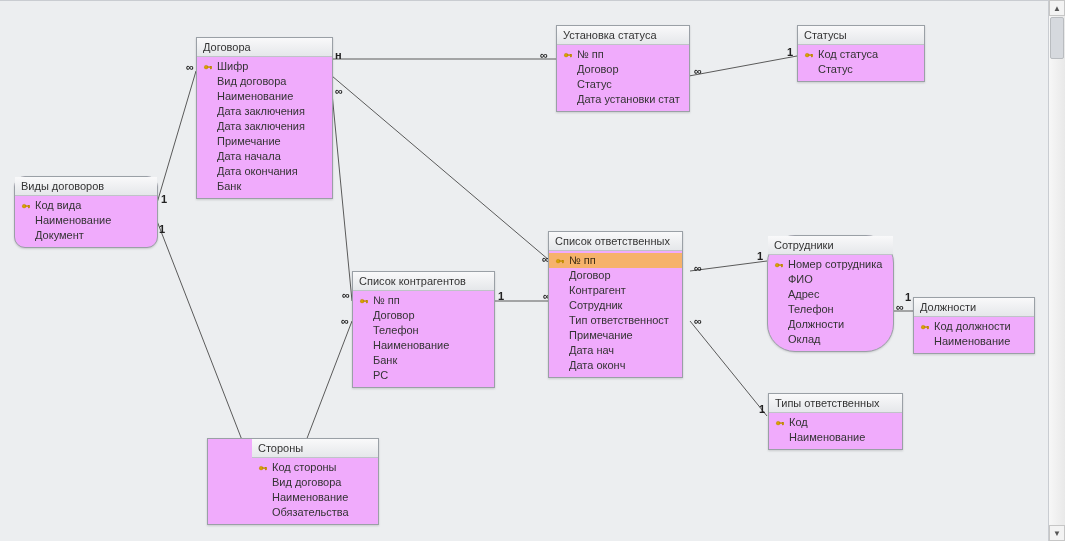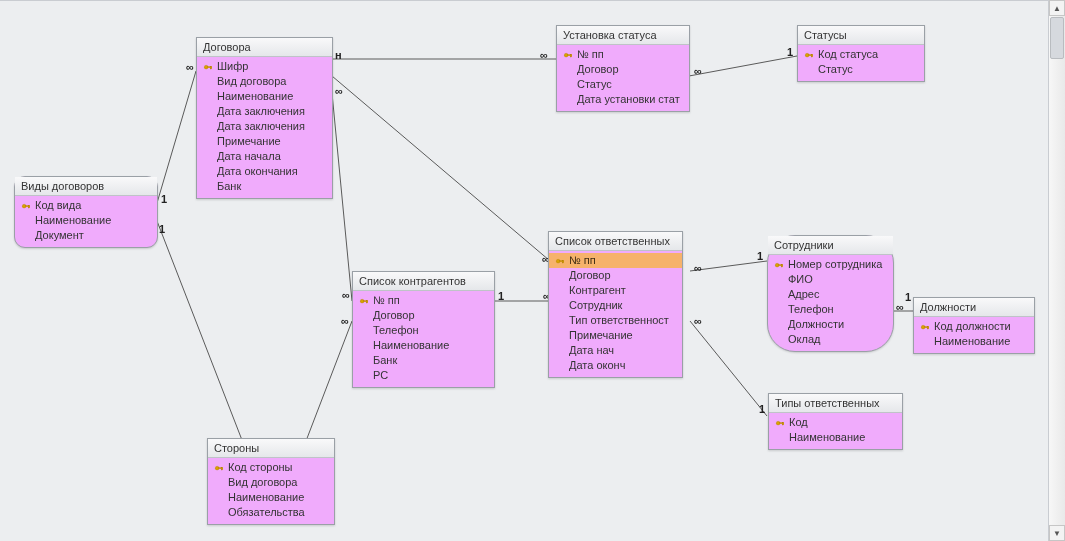--- a/index.html
+++ b/index.html
@@ -485,21 +485,21 @@
           </span>
           <span class="name">Код</span>
         </div>
         <div class="field">
           <span class="keycol"></span>
           <span class="name">Наименование</span>
         </div>
       </div>
 </div>
 
-<div class="tbl" style="left:207px;top:437px;width:126px;">
+<div class="tbl" style="left:207px;top:437px;width:126px;padding-left:44px;">
   <div class="title">Стороны</div>
   <div class="fields">
         <div class="field">
           <span class="keycol">
             <span class="keyico">
               <svg viewBox="0 0 16 16">
                 <g fill="#d9a200" stroke="#a87600" stroke-width="0.5">
                   <circle cx="5" cy="5" r="3"></circle>
                   <rect x="7" y="4" width="7" height="2"></rect>
                   <rect x="12" y="4" width="2" height="4"></rect>

